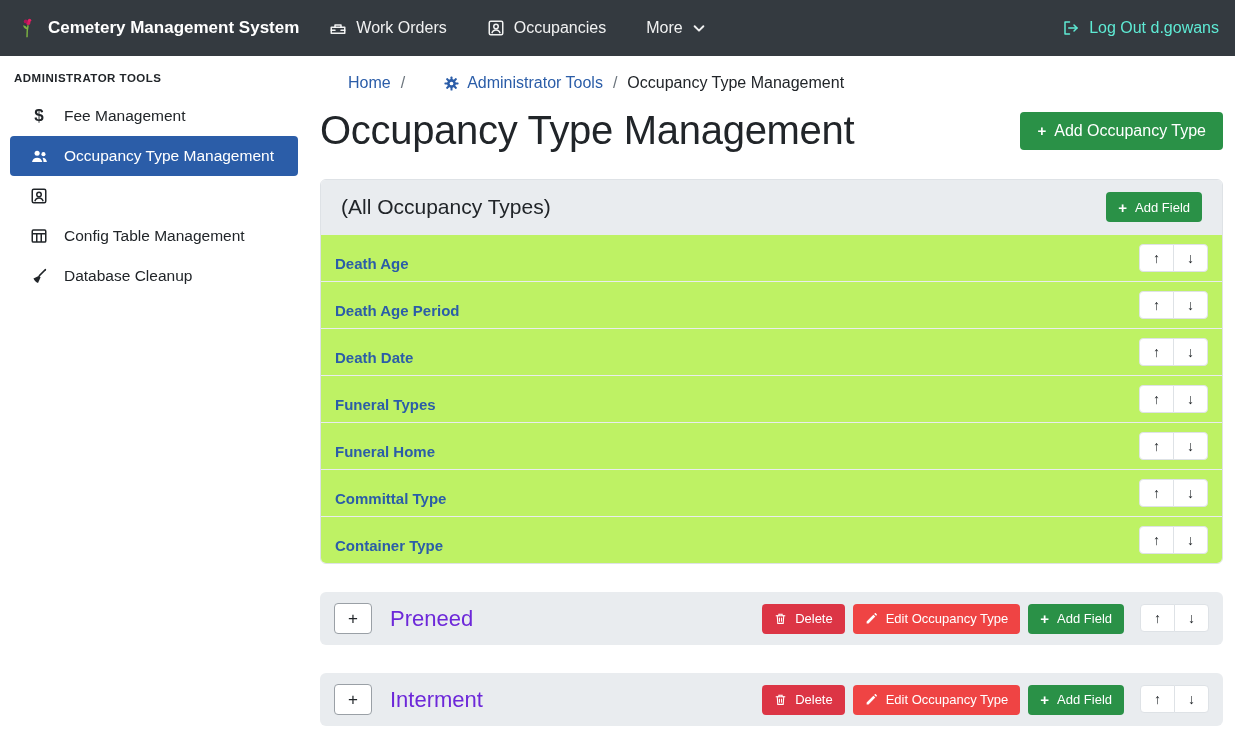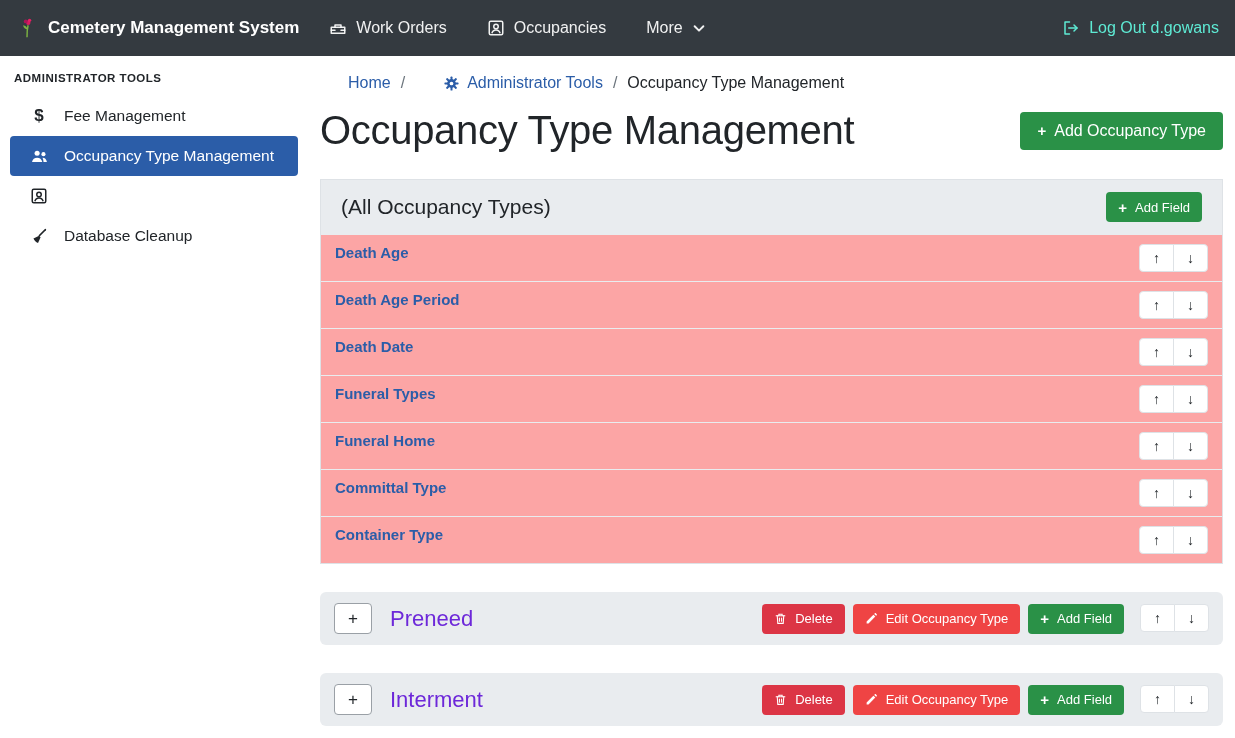--- a/index.html
+++ b/index.html
@@ -41,24 +41,24 @@
   .btn { border:none; border-radius:4px; color:#fff; display:inline-flex; align-items:center; gap:8px;
     cursor:pointer; font-family:inherit; white-space:nowrap; }
   .btn-lg { font-size:16px; padding:10px 17px; }
   .btn-sm { font-size:13px; padding:0 12px; height:30px; }
   .btn-green { background:#2a9147; }
   .btn-red { background:#dc3545; }
   .btn-teal { background:#ef4444; }
   .plus-glyph { font-weight:700; font-size:15px; line-height:1; }
 
   
-  .card { margin-top:26px; border:1px solid #dee2e6; border-radius:0; overflow:hidden; }
+  .card { margin-top:26px; border:1px solid #dee2e6; border-radius:6px; overflow:hidden; }
   .card-header { background:#e9ecef; padding:12px 20px; display:flex; align-items:center; justify-content:space-between; }
   .card-title { font-size:21px; color:#212529; }
-  .frow { display:flex; align-items:flex-start; justify-content:space-between; padding:9px 14px; border-top:1px solid #e9ecef; background:#fca5a5; }
+  .frow { display:flex; align-items:flex-end; justify-content:space-between; padding:9px 14px; border-top:1px solid #e9ecef; background:#bef264; }
   .frow-label { color:#2b5da8; font-weight:700; font-size:15px; text-decoration:none; cursor:pointer; }
 
   .arrow-group { display:flex; }
   .arrow-btn { width:35px; height:28px; background:#fff; border:1px solid #dee2e6; color:#212529;
     font-size:14px; display:flex; align-items:center; justify-content:center; cursor:pointer; padding:0; font-family:inherit; }
   .arrow-btn.up { border-radius:4px 0 0 4px; }
   .arrow-btn.down { border-radius:0 4px 4px 0; margin-left:-1px; }
 
   
   .type-section { margin-top:28px; }
@@ -154,20 +154,29 @@
     <div class="side-item">
       <span class="side-ic">
         <svg width="18" height="18" viewBox="0 0 24 24" fill="none" stroke="currentColor" stroke-width="2" stroke-linejoin="round">
           <rect x="3" y="3" width="18" height="18" rx="2"></rect>
           <circle cx="12" cy="10" r="3"></circle>
           <path d="M6.5 19c.8-3 2.8-4.5 5.5-4.5s4.7 1.5 5.5 4.5"></path>
         </svg>
       </span>
     </div>
 
+    <div class="side-item">
+      <span class="side-ic">
+        <svg width="18" height="18" viewBox="0 0 24 24" fill="none" stroke="currentColor" stroke-width="2">
+          <rect x="3" y="4" width="18" height="16" rx="1.5"></rect>
+          <path d="M3 9h18M9 9v11M15 9v11"></path>
+        </svg>
+      </span>
+      <span>Config Table Management</span>
+    </div>
 
     <div class="side-item">
       <span class="side-ic">
         <svg width="18" height="18" viewBox="0 0 24 24">
           <path d="M20.5 3.5l-8 8" stroke="currentColor" stroke-width="2" stroke-linecap="round" fill="none"></path>
           <path d="M12.2 11.8l-7.6 3.4c1.5 3 3.1 4.6 6.1 6.1l3.4-7.6z" fill="currentColor"></path>
         </svg>
       </span>
       <span>Database Cleanup</span>
     </div>

